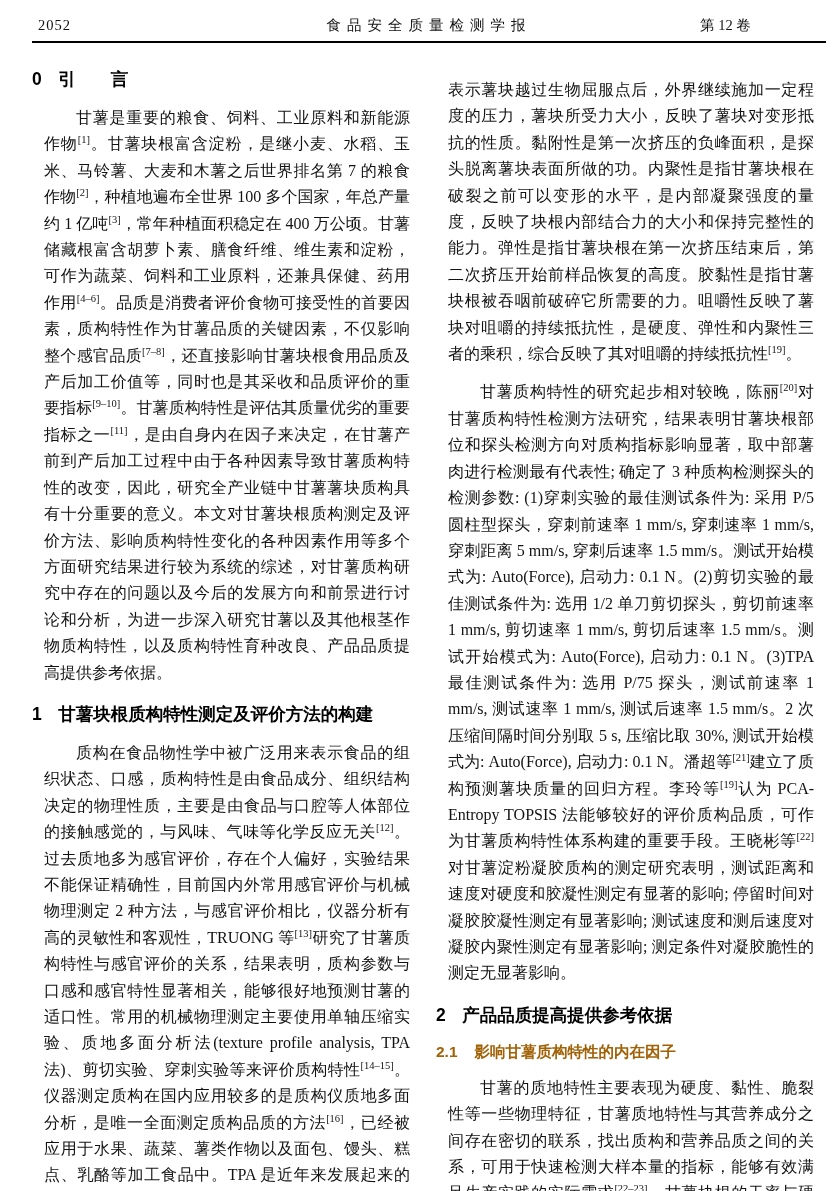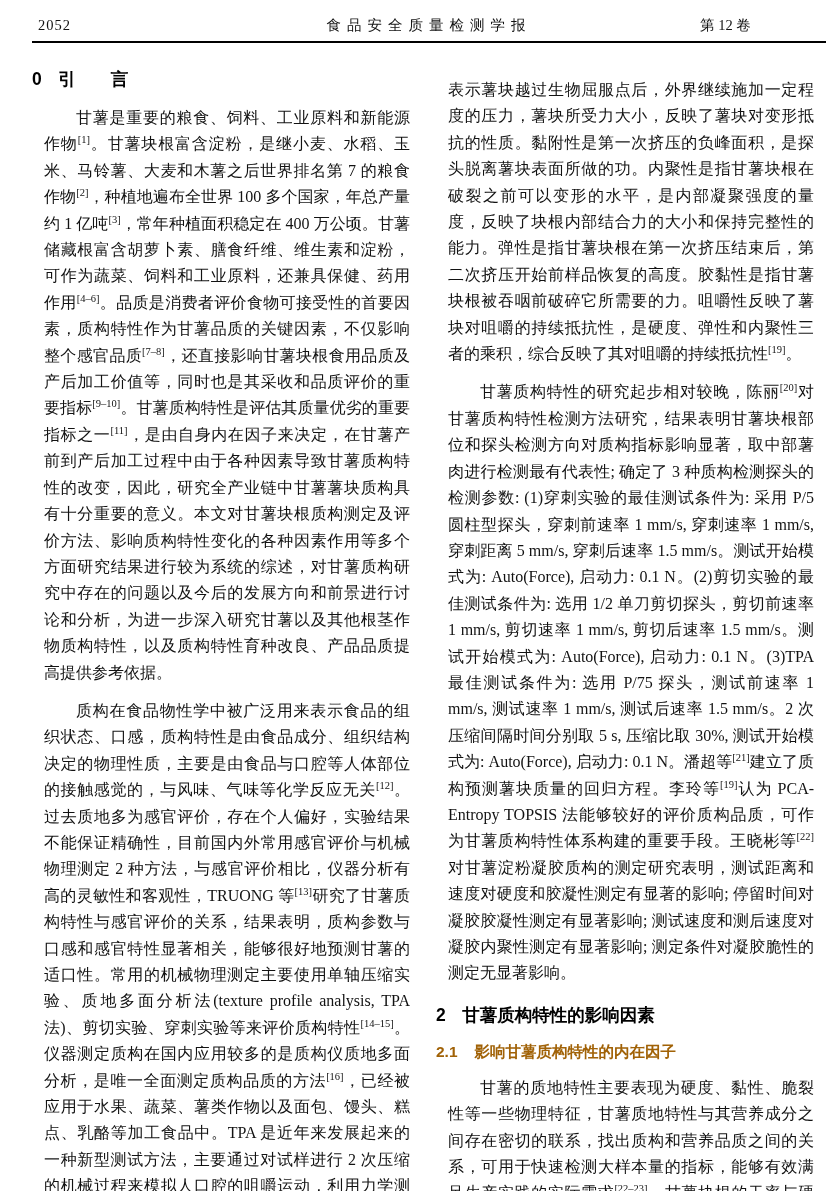--- a/index.html
+++ b/index.html
@@ -76,29 +76,32 @@
   <hr class="head-rule">
 
   <div class="columns">
 
     <div class="col">
       <h2 class="sec">
         <span class="sec-num">0</span><span>引　　言</span>
       </h2>
       <p class="body-text indent">甘薯是重要的粮食、饲料、工业原料和新能源作物<sup>[1]</sup>。甘薯块根富含淀粉，是继小麦、水稻、玉米、马铃薯、大麦和木薯之后世界排名第 7 的粮食作物<sup>[2]</sup>，种植地遍布全世界 100 多个国家，年总产量约 1 亿吨<sup>[3]</sup>，常年种植面积稳定在 400 万公顷。甘薯储藏根富含胡萝卜素、膳食纤维、维生素和淀粉，可作为蔬菜、饲料和工业原料，还兼具保健、药用作用<sup>[4–6]</sup>。品质是消费者评价食物可接受性的首要因素，质构特性作为甘薯品质的关键因素，不仅影响整个感官品质<sup>[7–8]</sup>，还直接影响甘薯块根食用品质及产后加工价值等，同时也是其采收和品质评价的重要指标<sup>[9–10]</sup>。甘薯质构特性是评估其质量优劣的重要指标之一<sup>[11]</sup>，是由自身内在因子来决定，在甘薯产前到产后加工过程中由于各种因素导致甘薯质构特性的改变，因此，研究全产业链中甘薯薯块质构具有十分重要的意义。本文对甘薯块根质构测定及评价方法、影响质构特性变化的各种因素作用等多个方面研究结果进行较为系统的综述，对甘薯质构研究中存在的问题以及今后的发展方向和前景进行讨论和分析，为进一步深入研究甘薯以及其他根茎作物质构特性，以及质构特性育种改良、产品品质提高提供参考依据。</p>
 
+      <h2 class="sec">
+        <span class="sec-num">1</span><span>甘薯块根质构特性测定及评价方法的构建</span>
+      </h2>
       <p class="body-text indent">质构在食品物性学中被广泛用来表示食品的组织状态、口感，质构特性是由食品成分、组织结构决定的物理性质，主要是由食品与口腔等人体部位的接触感觉的，与风味、气味等化学反应无关<sup>[12]</sup>。过去质地多为感官评价，存在个人偏好，实验结果不能保证精确性，目前国内外常用感官评价与机械物理测定 2 种方法，与感官评价相比，仪器分析有高的灵敏性和客观性，TRUONG 等<sup>[13]</sup>研究了甘薯质构特性与感官评价的关系，结果表明，质构参数与口感和感官特性显著相关，能够很好地预测甘薯的适口性。常用的机械物理测定主要使用单轴压缩实验、质地多面分析法(texture profile analysis, TPA 法)、剪切实验、穿刺实验等来评价质构特性<sup>[14–15]</sup>。仪器测定质构在国内应用较多的是质构仪质地多面分析，是唯一全面测定质构品质的方法<sup>[16]</sup>，已经被应用于水果、蔬菜、薯类作物以及面包、馒头、糕点、乳酪等加工食品中。TPA 是近年来发展起来的一种新型测试方法，主要通过对试样进行 2 次压缩的机械过程来模拟人口腔的咀嚼运动，利用力学测试方法来模拟食品质地的感官评价<sup>[17]</sup>。该方法克服了传统检测法的一些缺点，且评价参数的设定也更为客观，因此，它是判断果蔬质地变化的有效方法，也称全质构分析法，主要是通过探头的 2 次下压全面地反映待测物的硬度、黏附性、弹性、胶性和咀嚼性等。硬度是第一次挤压循环的最大力量峰值，</p>
     </div>
 
     <div class="col">
       <p class="body-text">表示薯块越过生物屈服点后，外界继续施加一定程度的压力，薯块所受力大小，反映了薯块对变形抵抗的性质。黏附性是第一次挤压的负峰面积，是探头脱离薯块表面所做的功。内聚性是指甘薯块根在破裂之前可以变形的水平，是内部凝聚强度的量度，反映了块根内部结合力的大小和保持完整性的能力。弹性是指甘薯块根在第一次挤压结束后，第二次挤压开始前样品恢复的高度。胶黏性是指甘薯块根被吞咽前破碎它所需要的力。咀嚼性反映了薯块对咀嚼的持续抵抗性，是硬度、弹性和内聚性三者的乘积，综合反映了其对咀嚼的持续抵抗性<sup>[19]</sup>。</p>
       <p class="body-text indent">甘薯质构特性的研究起步相对较晚，陈丽<sup>[20]</sup>对甘薯质构特性检测方法研究，结果表明甘薯块根部位和探头检测方向对质构指标影响显著，取中部薯肉进行检测最有代表性; 确定了 3 种质构检测探头的检测参数: (1)穿刺实验的最佳测试条件为: 采用 P/5 圆柱型探头，穿刺前速率 1 mm/s, 穿刺速率 1 mm/s, 穿刺距离 5 mm/s, 穿刺后速率 1.5 mm/s。测试开始模式为: Auto(Force), 启动力: 0.1 N。(2)剪切实验的最佳测试条件为: 选用 1/2 单刀剪切探头，剪切前速率 1 mm/s, 剪切速率 1 mm/s, 剪切后速率 1.5 mm/s。测试开始模式为: Auto(Force), 启动力: 0.1 N。(3)TPA 最佳测试条件为: 选用 P/75 探头，测试前速率 1 mm/s, 测试速率 1 mm/s, 测试后速率 1.5 mm/s。2 次压缩间隔时间分别取 5 s, 压缩比取 30%, 测试开始模式为: Auto(Force), 启动力: 0.1 N。潘超等<sup>[21]</sup>建立了质构预测薯块质量的回归方程。李玲等<sup>[19]</sup>认为 PCA-Entropy TOPSIS 法能够较好的评价质构品质，可作为甘薯质构特性体系构建的重要手段。王晓彬等<sup>[22]</sup>对甘薯淀粉凝胶质构的测定研究表明，测试距离和速度对硬度和胶凝性测定有显著的影响; 停留时间对凝胶胶凝性测定有显著影响; 测试速度和测后速度对凝胶内聚性测定有显著影响; 测定条件对凝胶脆性的测定无显著影响。</p>
 
       <h2 class="sec">
-        <span class="sec-num">2</span><span>甘薯质构特性的影响因素</span>
+        <span class="sec-num">2</span><span>产品品质提高提供参考依据</span>
       </h2>
 
       <h3 class="subsec">
         <span class="subsec-num">2.1</span><span>影响甘薯质构特性的内在因子</span>
       </h3>
       <p class="body-text indent">甘薯的质地特性主要表现为硬度、黏性、脆裂性等一些物理特征，甘薯质地特性与其营养成分之间存在密切的联系，找出质构和营养品质之间的关系，可用于快速检测大样本量的指标，能够有效满足生产实践的实际需求<sup>[22–23]</sup>。甘薯块根的干率与硬度存在极显著正相关，唐道彬等<sup>[29]</sup>以 129 份甘薯品种(系)建立了拟合度较好的甘薯干物质含量与硬度预测模型，以径向切割心部与径向切割中部硬度的平均值建立甘薯干物质含量与硬度间的回归方程为 Y=0.674X+3.618 (20≤X≤60, r²=0.712); 用该回归方程验证 20 个样品集，计算所得干物质含量值与测定值相对误差为 0.2%。ANDO 等研究发现甘薯的淀粉含量与质</p>
     </div>
 
   </div>
 </div>

